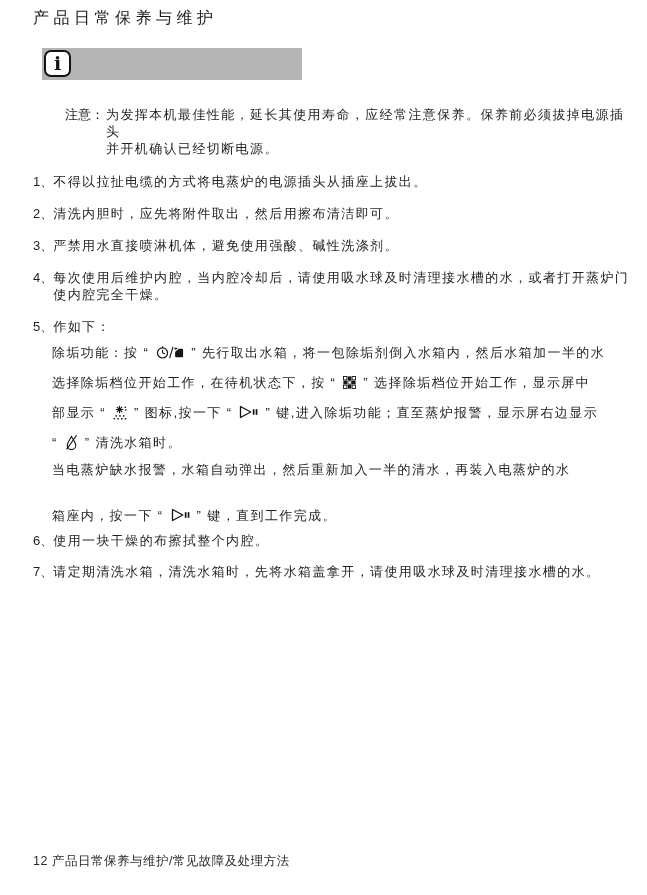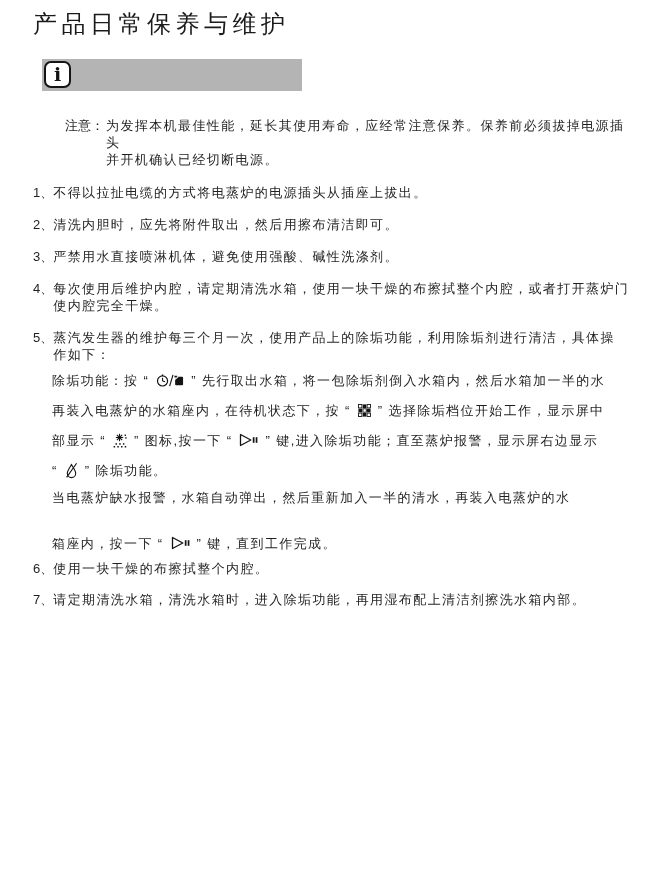--- a/index.html
+++ b/index.html
@@ -9,21 +9,21 @@
     margin:0 auto;
     background:#ffffff;
     color:#1f1f1f;
     font-family:"Liberation Sans","DejaVu Sans",sans-serif;
     overflow:hidden;
   }
   .content{padding:8px 16px 0 33px;}
 
   .title{
     margin:0;
-    font-size:24px;
+    font-size:16px;
     font-weight:500;
     letter-spacing:4.5px;
     color:#1a1a1a;
   }
 
   .banner{
     margin:19px 0 0 9px;
     width:260px;height:32px;
     background:#b4b4b4;
     position:relative;
@@ -104,29 +104,28 @@
     </div>
 
     <div class="item body-text">
       <div class="item-num">3、</div>
       <div class="item-text">严禁用水直接喷淋机体，避免使用强酸、碱性洗涤剂。</div>
     </div>
 
     <div class="item body-text">
       <div class="item-num">4、</div>
       <div class="item-text">
-        <div>每次使用后维护内腔，请定期清洗水箱，使用一块干燥的布擦拭整个内腔，或者打开蒸炉门</div>
+        <div>每次使用后维护内腔，当内腔冷却后，请使用吸水球及时清理接水槽的水，或者打开蒸炉门</div>
         <div>使内腔完全干燥。</div>
       </div>
     </div>
 
     <div class="item body-text">
       <div class="item-num">5、</div>
       <div class="item-text">
-        <div>蒸汽发生器的维护每三个月一次，使用产品上的除垢功能，利用除垢剂进行清洁，具体操</div>
         <div>作如下：</div>
       </div>
     </div>
 
     <div class="sub-block body-text">
 
       <div class="sub-line">
         <span>除垢功能：按 “ </span>
         <span class="icon-inline">
           <svg width="28" height="15" viewBox="0 0 30 15">
@@ -137,21 +136,21 @@
             <line x1="14.6" y1="13.5" x2="18.2" y2="1.5" stroke="#141414" stroke-width="1.2"></line>
             <rect x="20.5" y="3.5" width="8.5" height="9" rx="1" fill="#141414"></rect>
             <polygon points="20.5,3.5 24.5,3.5 20.5,7" fill="#ffffff"></polygon>
             <rect x="19.8" y="2.4" width="2.6" height="1.8" fill="#141414"></rect>
           </svg>
         </span>
         <span> ” 先行取出水箱，将一包除垢剂倒入水箱内，然后水箱加一半的水</span>
       </div>
 
       <div class="sub-line">
-        <span>再装入电蒸炉的水箱座内，在待机状态下，按 “ </span>
+        <span>选择除垢档位开始工作，在待机状态下，按 “ </span>
         <span class="icon-inline">
           <svg width="13" height="13" viewBox="0 0 13 13">
             <rect x="0.5" y="0.5" width="3.4" height="3.4" fill="none" stroke="#141414" stroke-width="0.9"></rect>
             <rect x="4.8" y="0.4" width="3.5" height="3.6" fill="#141414"></rect>
             <rect x="9.1" y="0.5" width="3.4" height="3.4" fill="none" stroke="#141414" stroke-width="0.9"></rect>
             <rect x="0.4" y="4.7" width="3.6" height="3.6" fill="#141414"></rect>
             <rect x="4.9" y="4.8" width="3.4" height="3.4" fill="none" stroke="#141414" stroke-width="0.9"></rect>
             <rect x="9.0" y="4.7" width="3.6" height="3.6" fill="#141414"></rect>
             <rect x="0.5" y="9.1" width="3.4" height="3.4" fill="none" stroke="#141414" stroke-width="0.9"></rect>
             <rect x="4.8" y="9.0" width="3.5" height="3.6" fill="#141414"></rect>
@@ -194,21 +193,21 @@
       </div>
 
       <div class="sub-line">
         <span>“ </span>
         <span class="icon-inline">
           <svg width="13" height="17" viewBox="0 0 13 17">
             <path d="M6.5 2.6 C5.2 4.9 2.3 8.7 2.3 11.2 a4.2 4.4 0 0 0 8.4 0 C10.7 8.7 7.8 4.9 6.5 2.6 Z" fill="none" stroke="#141414" stroke-width="1.1"></path>
             <line x1="11.6" y1="1.2" x2="1.6" y2="15.4" stroke="#141414" stroke-width="1.1"></line>
           </svg>
         </span>
-        <span> ” 除垢功能。</span>
+        <span> ” 清洗水箱时。</span>
       </div>
 
     </div>
 
     <div class="refill body-text">
       <div class="refill-line1">当电蒸炉缺水报警，水箱自动弹出，然后重新加入一半的清水，再装入电蒸炉的水</div>
       <div class="refill-line2">
         <span>箱座内，按一下 “ </span>
         <span class="icon-inline">
           <svg width="19" height="14" viewBox="0 0 19 14">
@@ -221,18 +220,19 @@
       </div>
     </div>
 
     <div class="item gap4 body-text">
       <div class="item-num">6、</div>
       <div class="item-text">使用一块干燥的布擦拭整个内腔。</div>
     </div>
 
     <div class="item gap14 body-text">
       <div class="item-num">7、</div>
-      <div class="item-text">请定期清洗水箱，清洗水箱时，进入除垢功能，再用湿布配上清洁剂擦洗水箱内部。</div>
+      <div class="item-text">请定期清洗水箱，清洗水箱时，先将水箱盖拿开，请使用吸水球及时清理接水槽的水。</div>
     </div>
 
   </div>
 
+  <div class="footer">12 产品日常保养与维护/常见故障及处理方法</div>
 </div>
 
 </body></html>

